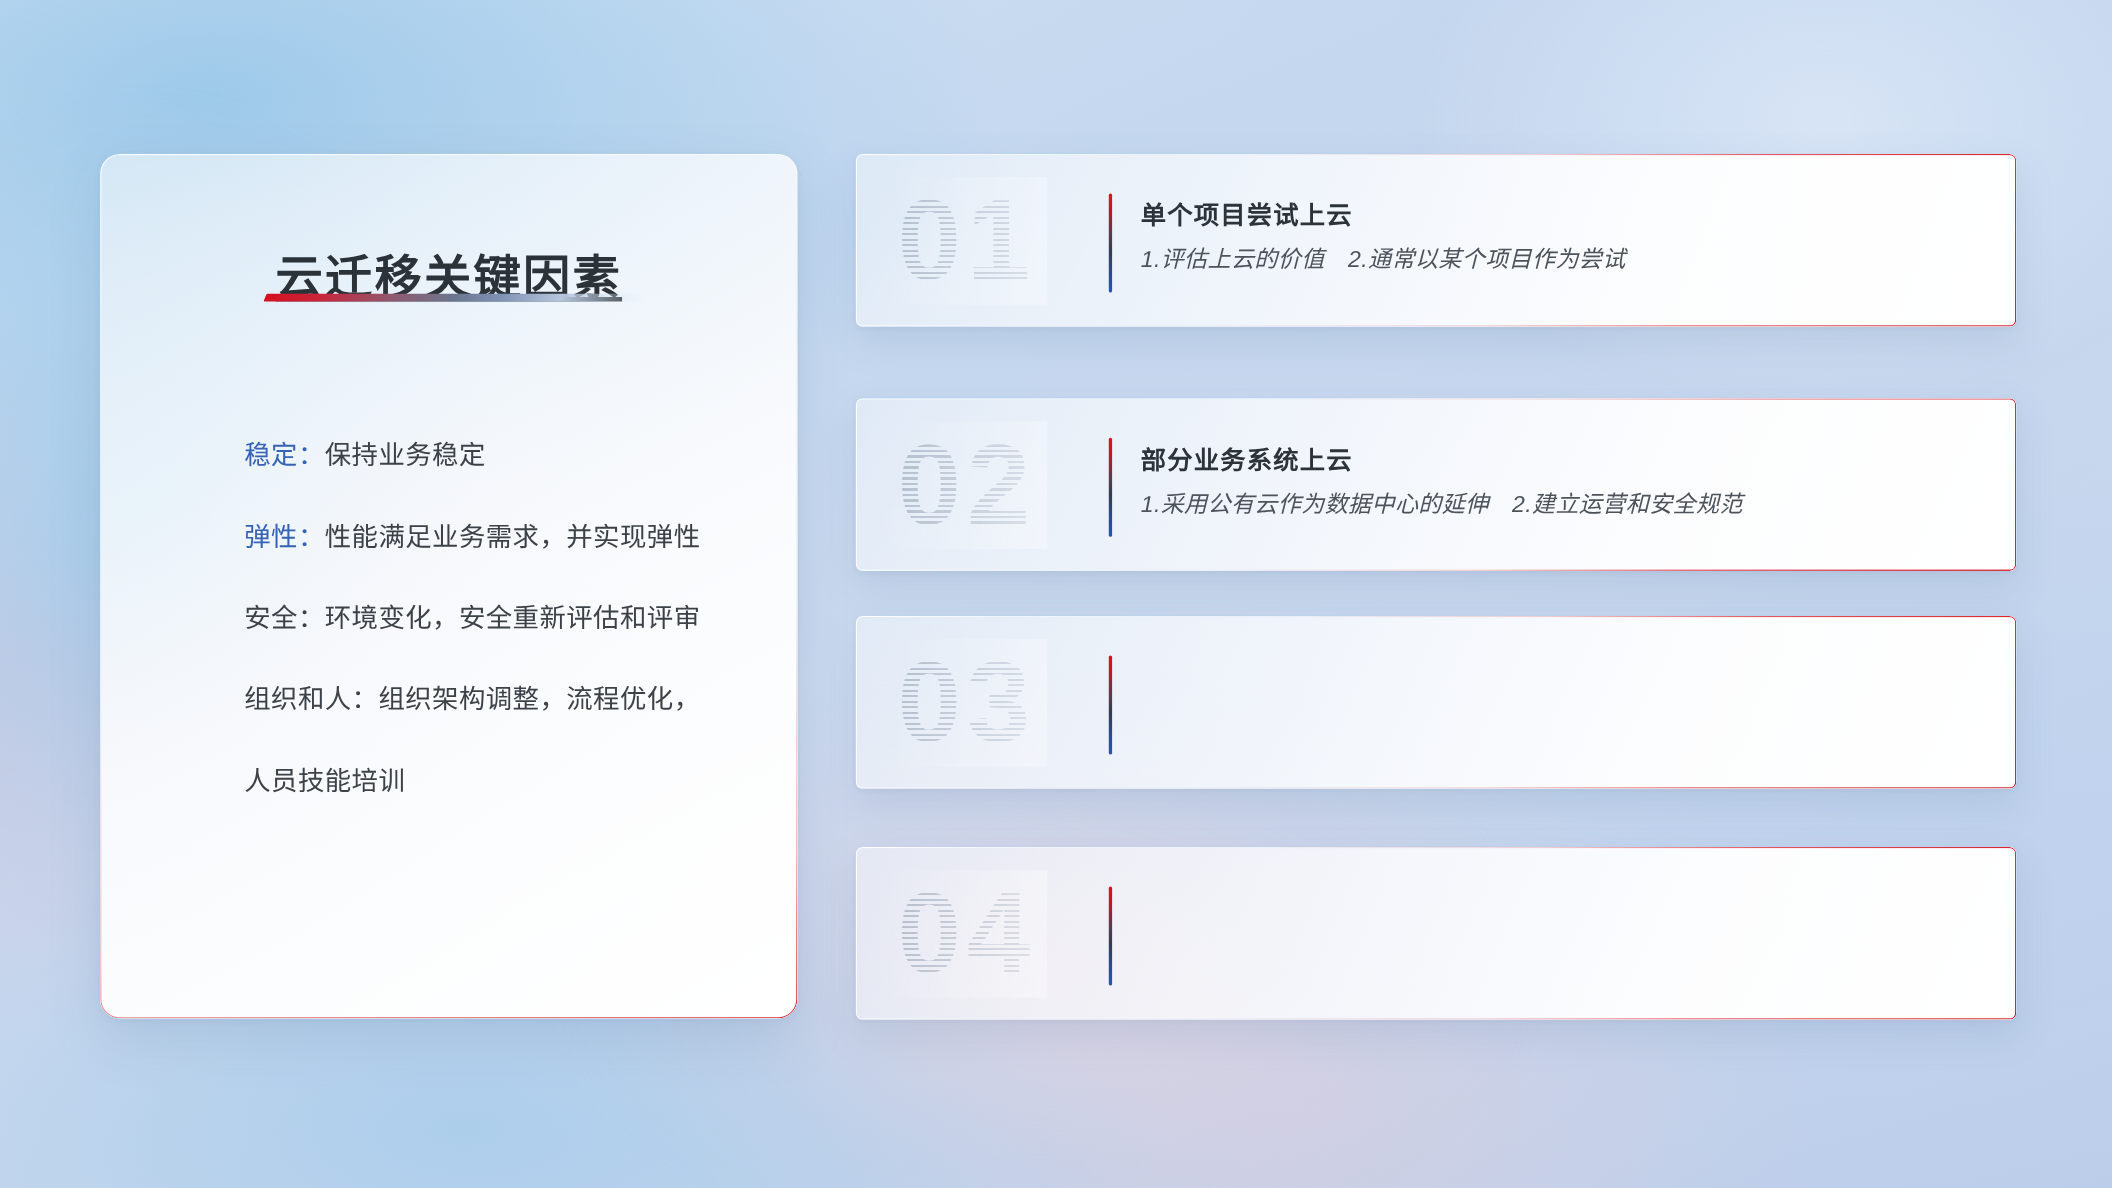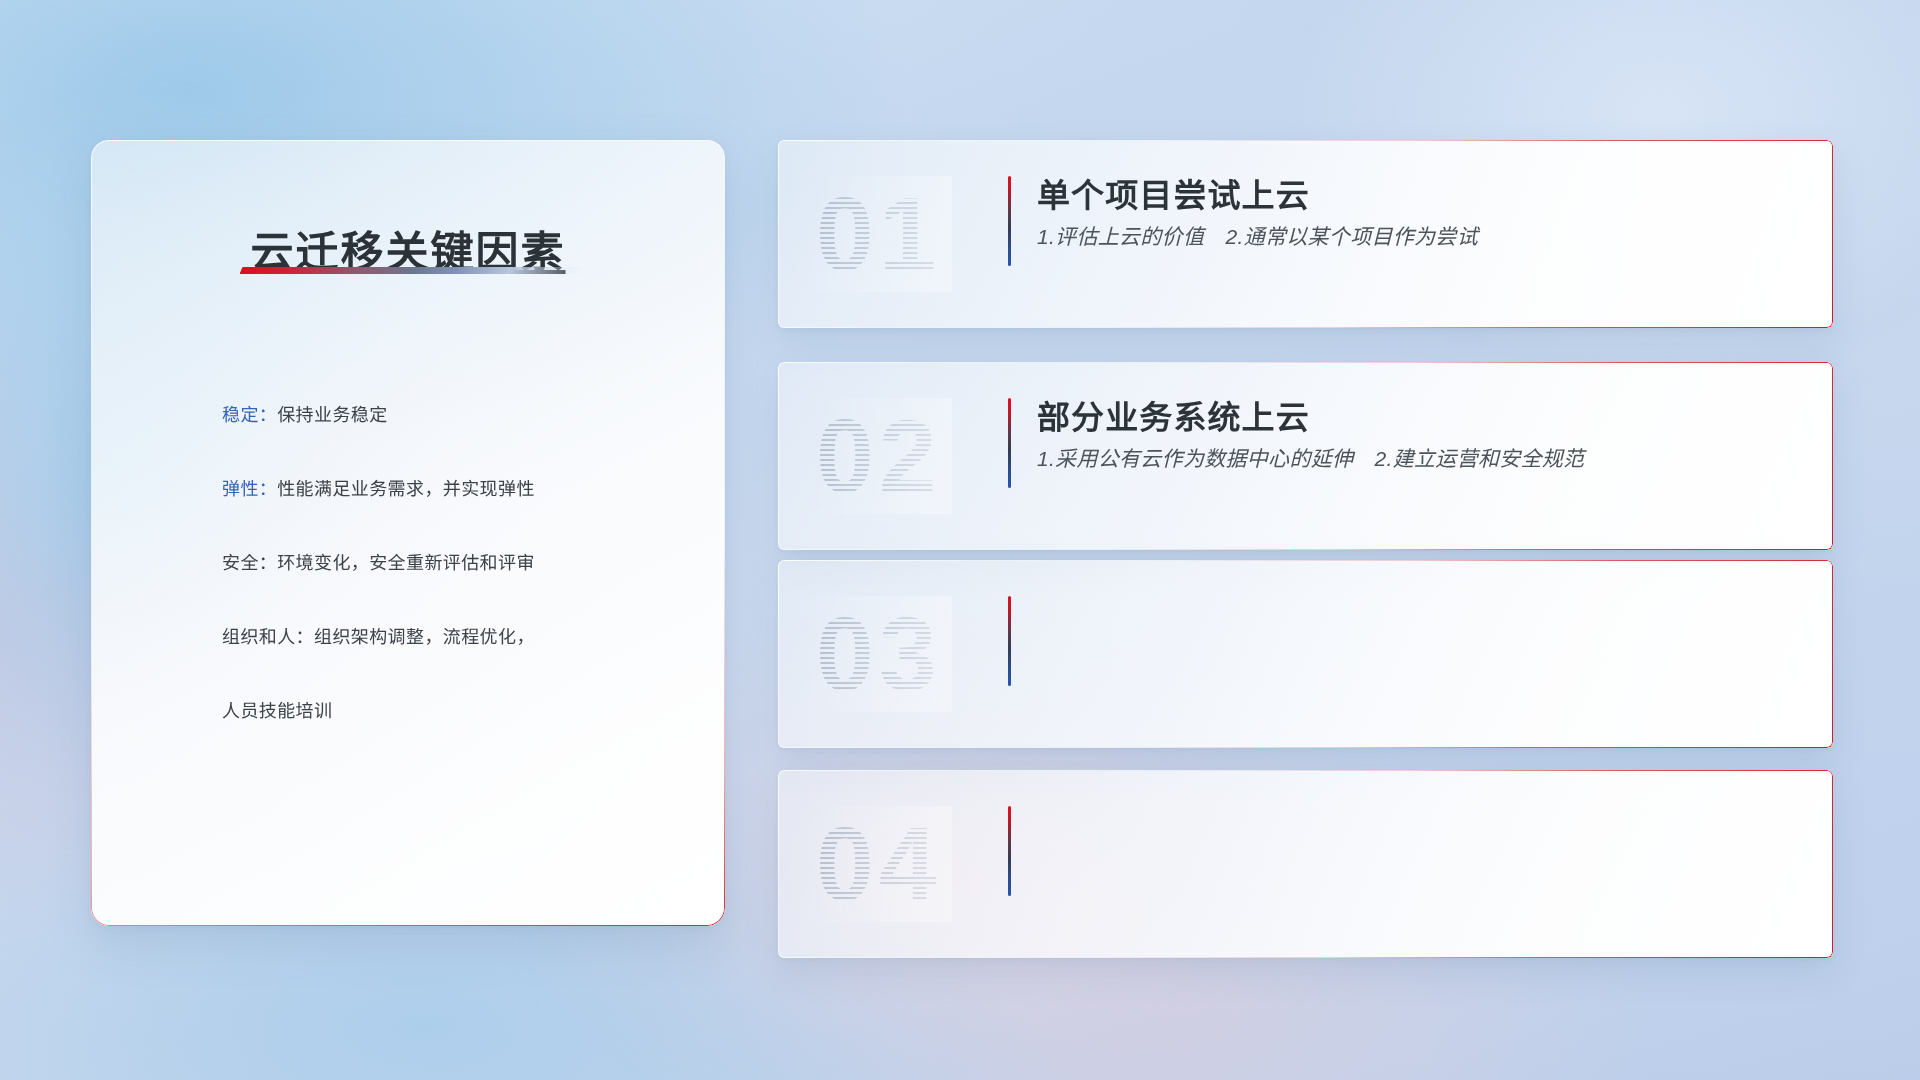--- a/index.html
+++ b/index.html
@@ -125,36 +125,36 @@
     border-radius: 1px;
   }
 
   #panel-list {
     position: absolute;
     left: 131px;
     right: 36px;
     top: 238px;
   }
   .panel-line {
-    font-size: 18px;
+    font-size: 24px;
     line-height: 74px;
     color: #3c4248;
     white-space: nowrap;
     letter-spacing: 0.4px;
     font-family: Liberation Serif, serif;
   }
   .panel-line .lbl-blue { color: #3663b4; }
   .panel-line .lbl-dark { color: #3c4248; }
 
   
   .card {
     position: absolute;
     left: 778px;
     width: 1055px;
-    height: 188px;
+    height: 157px;
     border-radius: 6px;
     background: linear-gradient(116deg,
         rgba(255,255,255,0.45) 0%,
         rgba(255,255,255,0.62) 18%,
         rgba(252,253,255,0.85) 46%,
         rgba(255,255,255,0.96) 72%,
         rgba(255,255,255,1) 100%);
     box-shadow:
       0 14px 34px rgba(92,122,162,0.16),
       0 2px 5px rgba(120,145,180,0.09);
@@ -228,21 +228,21 @@
     border-radius: 2px;
   }
 
   .card-body {
     position: absolute;
     left: 259px;
     right: 26px;
     top: 34px;
   }
   .card-title {
-    font-size: 33px;
+    font-size: 23px;
     font-weight: 700;
     color: #2c3339;
     letter-spacing: 1.1px;
     line-height: 44px;
     white-space: nowrap;
   }
   .card-desc {
     margin-top: 4px;
     font-size: 21px;
     color: #4c535a;

